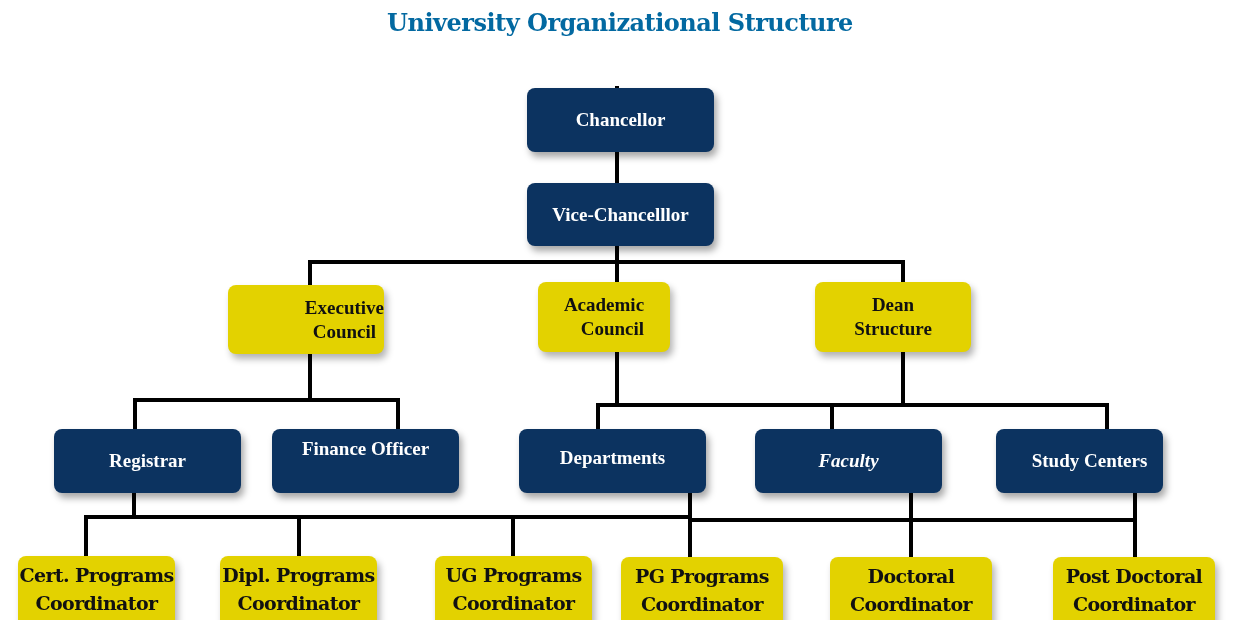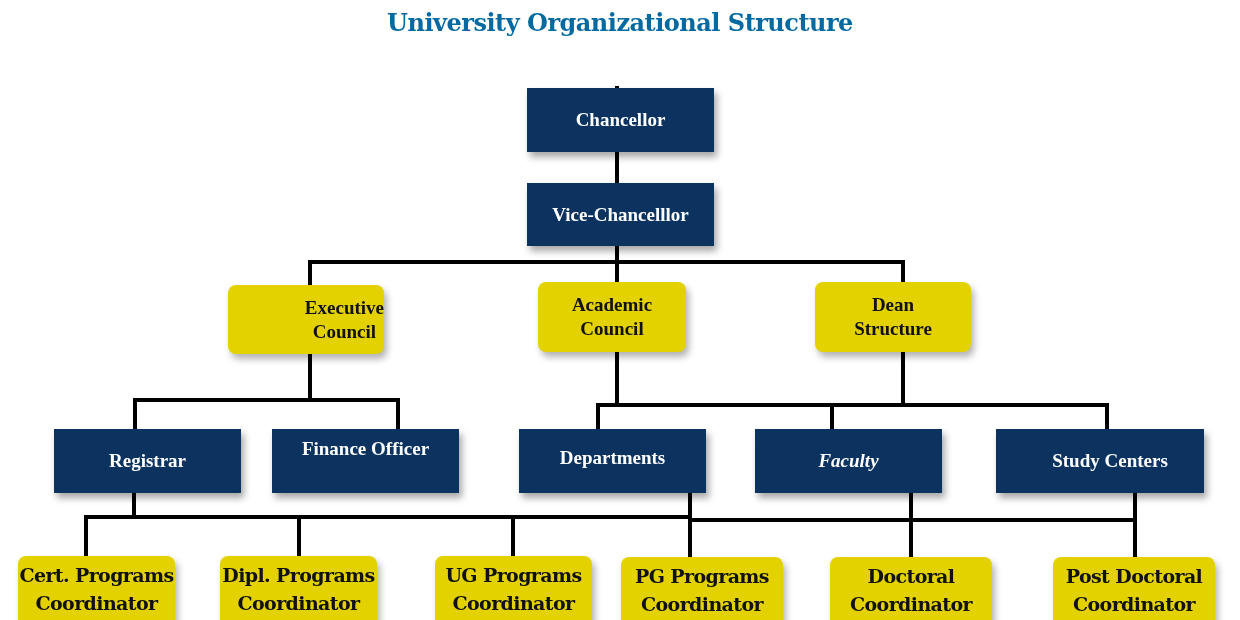--- a/index.html
+++ b/index.html
@@ -6,21 +6,21 @@
   body { width: 1240px; height: 620px; position: relative; overflow: hidden; }
   .title {
     position: absolute; left: 0; top: 8px; width: 1240px; text-align: center;
     font-family: "DejaVu Serif", serif; font-weight: bold; font-size: 24px; color: #0369a1;
     letter-spacing: -0.5px;
   }
   svg.lines { position: absolute; left: 0; top: 0; }
   .node {
     position: absolute; box-sizing: border-box;
     display: flex; align-items: center; justify-content: center; text-align: center;
-    font-weight: bold; line-height: 1.25;
+    font-weight: bold; line-height: 1.25; border-radius: 8px;
   }
   .navy {
     background: #0c3360; color: #ffffff;
     font-family: "Liberation Serif", serif; font-size: 19px;
     box-shadow: 3px 5px 7px rgba(0,0,0,0.35);
   }
   .gold {
     background: #e3d200; color: #111111;
     font-family: "Liberation Serif", serif; font-size: 19px;
     border-radius: 8px;
@@ -74,42 +74,42 @@
   <span>Chancellor</span>
 </div>
 <div class="node navy" style="left:527px; top:183px; width:187px; height:63px;">
   <span>Vice-Chancelllor</span>
 </div>
 
 <div class="node gold" style="left:228px; top:285px; width:156px; height:69px;justify-content:flex-end;">
   <span>Executive
 Council</span>
 </div>
-<div class="node gold" style="left:538px; top:282px; width:148px; height:70px;">
+<div class="node gold" style="left:538px; top:282px; width:132px; height:70px;text-align:right;">
   <span>Academic
 Council</span>
 </div>
 <div class="node gold" style="left:815px; top:282px; width:156px; height:70px;">
   <span>Dean
 Structure</span>
 </div>
 
 <div class="node navy" style="left:54px; top:429px; width:187px; height:64px;">
   <span>Registrar</span>
 </div>
 <div class="node navy" style="left:272px; top:429px; width:187px; height:64px; padding-bottom:24px;">
   <span>Finance Officer</span>
 </div>
 <div class="node navy" style="left:519px; top:429px; width:187px; height:64px; padding-bottom:6px;">
   <span>Departments</span>
 </div>
 <div class="node navy" style="left:755px; top:429px; width:187px; height:64px;font-style:italic;">
   <span>Faculty</span>
 </div>
-<div class="node navy" style="left:996px; top:429px; width:208px; height:64px; padding-left:20px;">
+<div class="node navy" style="left:996px; top:429px; width:167px; height:64px; padding-left:20px;">
   <span>Study Centers</span>
 </div>
 
 <div class="node gold coord" style="left:18px; top:556px; width:157px; height:80px;">
   <span>Cert. Programs
 Coordinator</span>
 </div>
 <div class="node gold coord" style="left:220px; top:556px; width:157px; height:80px;">
   <span>Dipl. Programs
 Coordinator</span>

